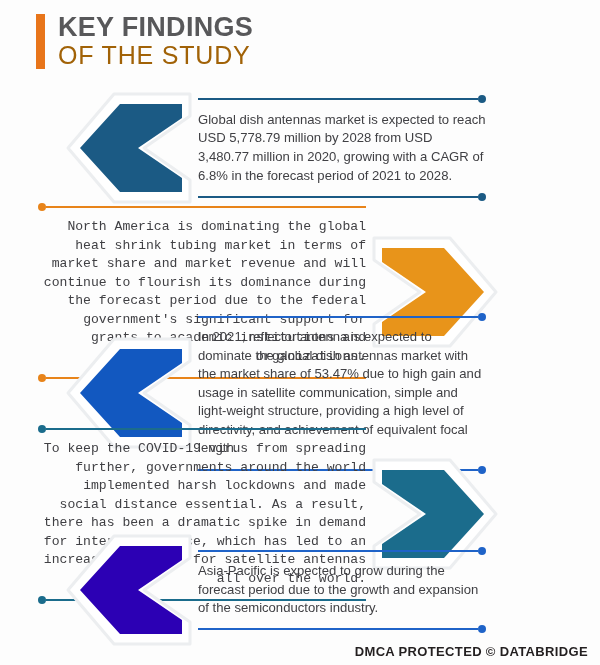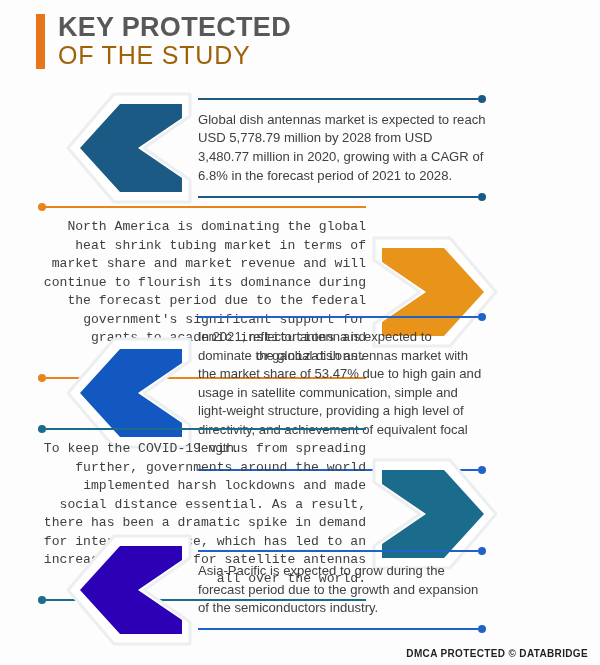--- a/index.html
+++ b/index.html
@@ -111,34 +111,34 @@
   .left-arrow .connector { flex-direction: row; }
   
   .right-arrow .body-text { text-align: right; }
   .right-arrow .connector { flex-direction: row-reverse; }
 
   
   .footer {
     position: absolute;
     right: 12px;
     bottom: 6px;
-    font-size: 10px;
+    font-size: 13px;
     letter-spacing: 0.35px;
     color: #231f20;
     font-weight: bold;
     font-family: "Liberation Sans", sans-serif;
   }
 </style>
 </head>
 <body>
 
 <div class="header">
   <div class="header-bar"></div>
   <div class="header-text">
-    <div class="title-line1">KEY PROTECTED</div>
+    <div class="title-line1">KEY FINDINGS</div>
     <div class="title-line2">OF THE STUDY</div>
   </div>
 </div>
 
 <div class="row left-arrow" style="top:92px;">
   <div class="arrow-wrap" style="margin-left:62px;">
     <div class="chev">
       <svg width="130" height="112" viewBox="0 0 130 112">
         <polygon points="52,2 128,2 128,24 82,56 128,88 128,110 52,110 6,56" fill="#ffffff" stroke="#eceef0" stroke-width="3" stroke-linejoin="round"></polygon>
         <polygon points="58,12 120,12 120,26 76,56 120,86 120,100 58,100 18,56" fill="#1b5a84" id="a1"></polygon>

